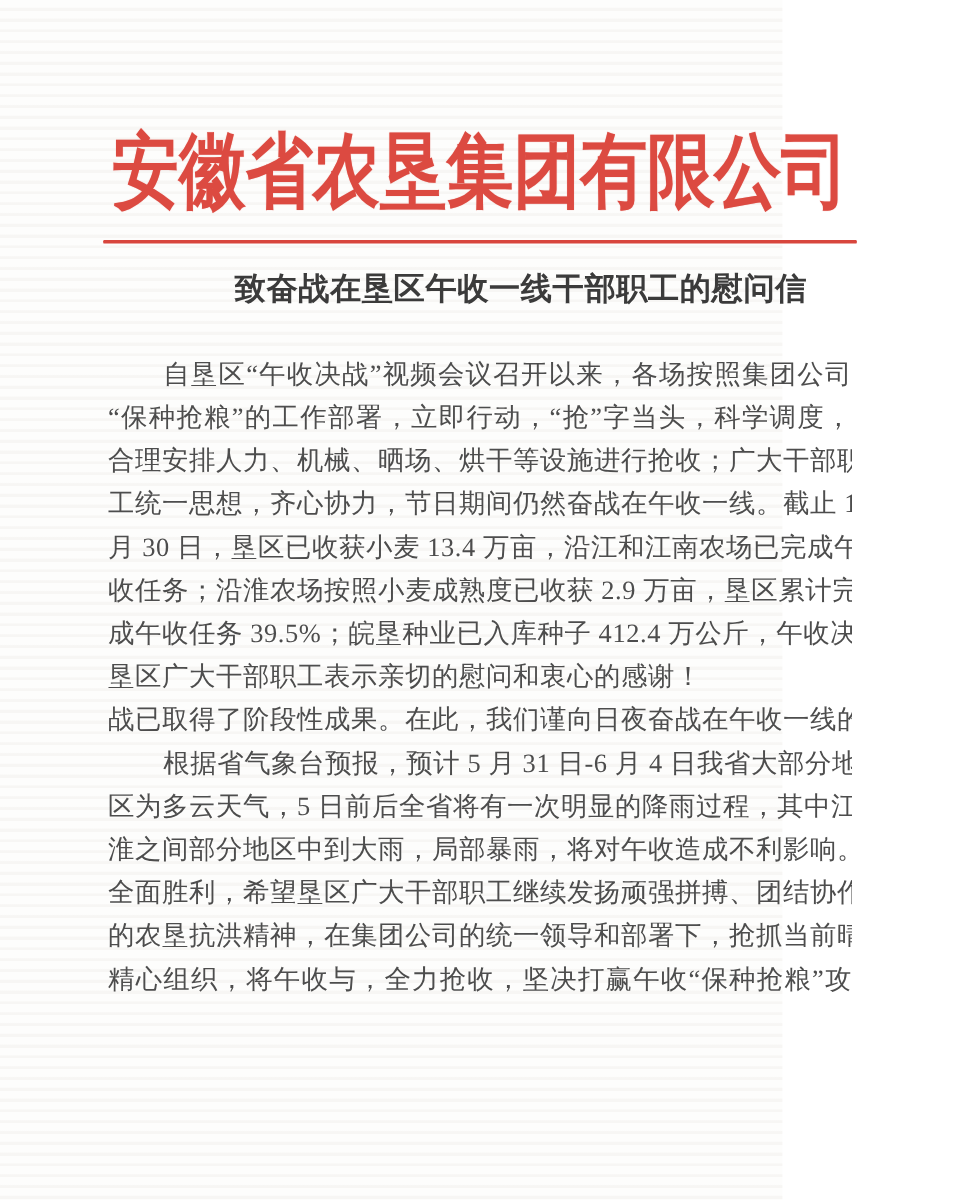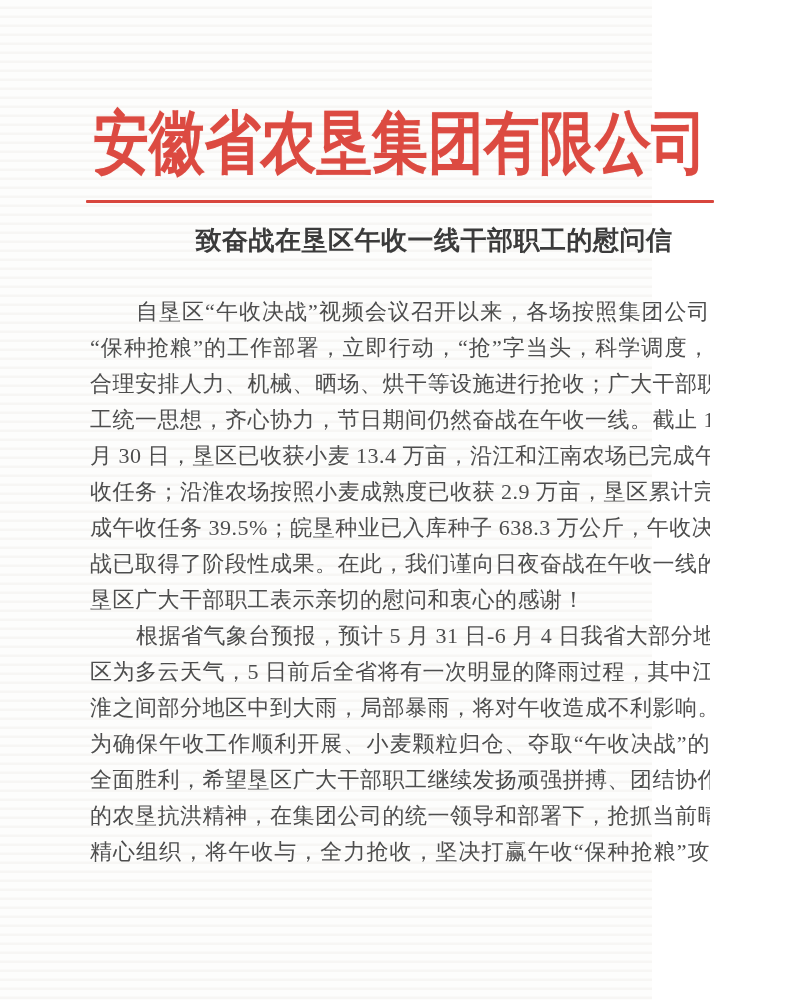--- a/index.html
+++ b/index.html
@@ -100,25 +100,24 @@
 
   <div class="doc-title">致奋战在垦区午收一线干部职工的慰问信</div>
 
   <div class="letter-body">
     <div class="line indent">自垦区“午收决战”视频会议召开以来，各场按照集团公司</div>
     <div class="line">“保种抢粮”的工作部署，立即行动，“抢”字当头，科学调度，</div>
     <div class="line">合理安排人力、机械、晒场、烘干等设施进行抢收；广大干部职</div>
     <div class="line">工统一思想，齐心协力，节日期间仍然奋战在午收一线。截止 1</div>
     <div class="line">月 30 日，垦区已收获小麦 13.4 万亩，沿江和江南农场已完成午</div>
     <div class="line">收任务；沿淮农场按照小麦成熟度已收获 2.9 万亩，垦区累计完</div>
-    <div class="line">成午收任务 39.5%；皖垦种业已入库种子 638.3 万公斤，午收决</div>
+    <div class="line">成午收任务 39.5%；皖垦种业已入库种子 412.4 万公斤，午收决</div>
+    <div class="line end">垦区广大干部职工表示亲切的慰问和衷心的感谢！</div>
     <div class="line">战已取得了阶段性成果。在此，我们谨向日夜奋战在午收一线的</div>
-    <div class="line end">垦区广大干部职工表示亲切的慰问和衷心的感谢！</div>
     <div class="line indent">根据省气象台预报，预计 5 月 31 日-6 月 4 日我省大部分地</div>
     <div class="line">区为多云天气，5 日前后全省将有一次明显的降雨过程，其中江</div>
     <div class="line">淮之间部分地区中到大雨，局部暴雨，将对午收造成不利影响。</div>
-    <div class="line">为确保午收工作顺利开展、小麦颗粒归仓、夺取“午收决战”的</div>
     <div class="line">全面胜利，希望垦区广大干部职工继续发扬顽强拼搏、团结协作</div>
     <div class="line">的农垦抗洪精神，在集团公司的统一领导和部署下，抢抓当前晴</div>
     <div class="line">精心组织，将午收与，全力抢收，坚决打赢午收“保种抢粮”攻</div>
   </div>
 
 </div>
 
 </body></html>

